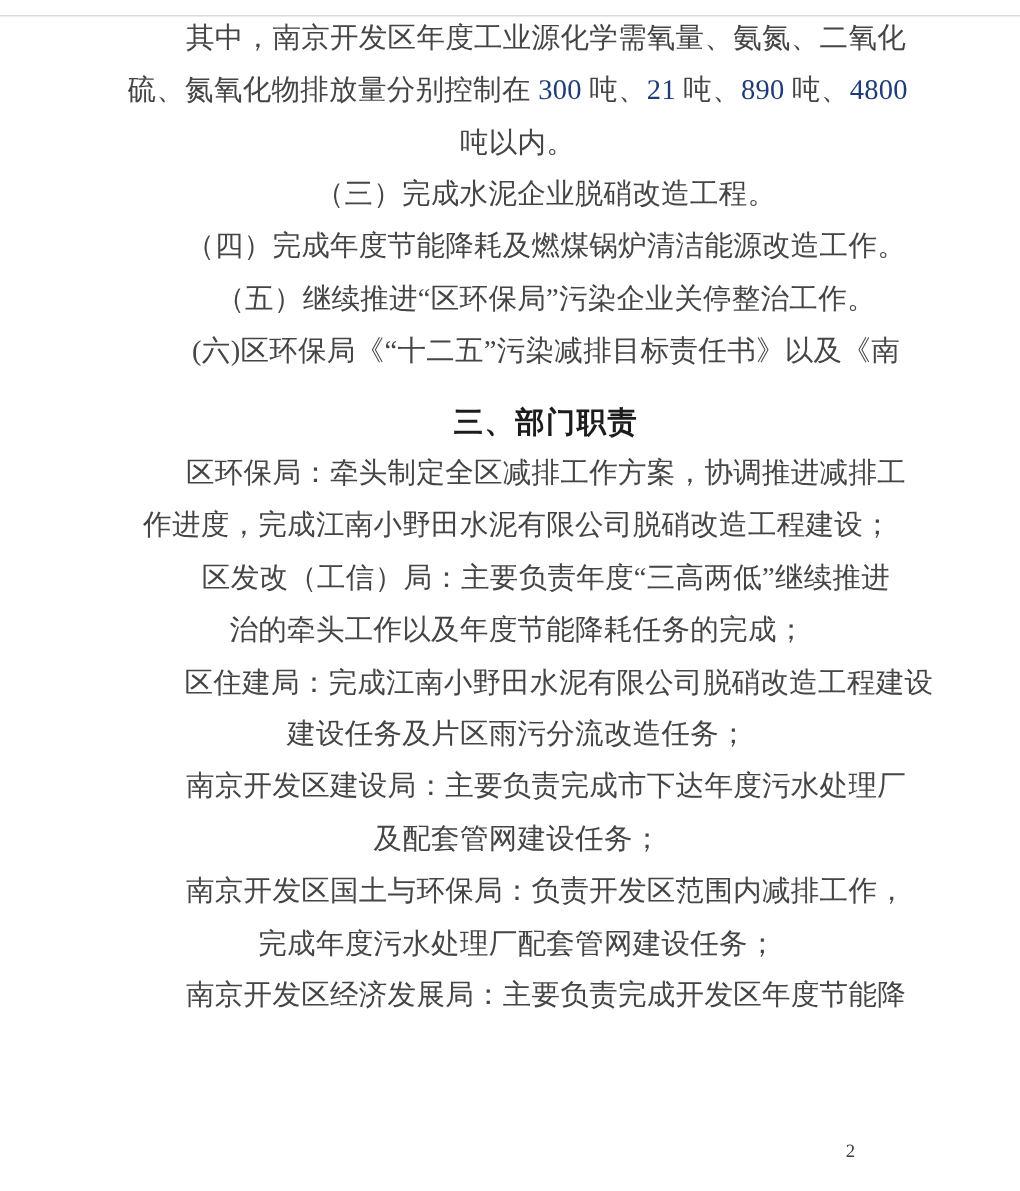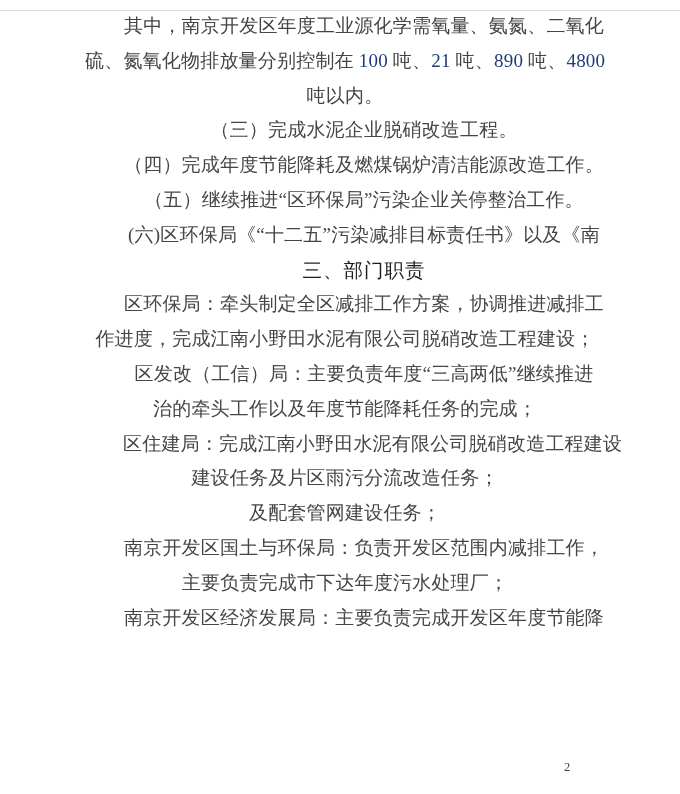--- a/index.html
+++ b/index.html
@@ -35,24 +35,25 @@
     font-size: 19px;
     color: var(--body-color, #454545);
     letter-spacing: 0.2px;
     white-space: nowrap;
   }
   .line.indent {
     padding-left: 38px;
   }
   .line.heading {
     font-family: "Liberation Sans", "DejaVu Sans", sans-serif;
-    font-weight: 400;
+    font-weight: 700;
     font-size: 19.5px;
     color: var(--heading-color, #1c1c1c);
     letter-spacing: 1px;
+    margin-top: 12px;
   }
   .num {
     color: var(--num-color, #1f3c78);
   }
   .page-number {
     position: absolute;
     left: 556px;
     top: 760px;
     width: 22px;
     text-align: center;
@@ -61,32 +62,33 @@
     font-family: "Liberation Serif", "DejaVu Serif", serif;
   }
 </style>
 </head>
 <body style="--body-color: #454545; --num-color: #1f3c78; --heading-color: #1c1c1c; --edge-color: #d9d9d9;">
 
 <div class="top-edge"></div>
 
 <div class="content" id="doc-content">
     <div class="line indent"><span class="txt">其中，南京开发区年度工业源化学需氧量、氨氮、二氧化</span></div>
-    <div class="line"><span class="txt">硫、氮氧化物排放量分别控制在 </span><span class="num">100</span><span class="txt"> 吨、</span><span class="num">21</span><span class="txt"> 吨、</span><span class="num">890</span><span class="txt"> 吨、</span><span class="num">4800</span></div>
+    <div class="line"><span class="txt">硫、氮氧化物排放量分别控制在 </span><span class="num">300</span><span class="txt"> 吨、</span><span class="num">21</span><span class="txt"> 吨、</span><span class="num">890</span><span class="txt"> 吨、</span><span class="num">4800</span></div>
     <div class="line"><span class="txt">吨以内。</span></div>
     <div class="line indent"><span class="txt">（三）完成水泥企业脱硝改造工程。</span></div>
     <div class="line indent"><span class="txt">（四）完成年度节能降耗及燃煤锅炉清洁能源改造工作。</span></div>
     <div class="line indent"><span class="txt">（五）继续推进“区环保局”污染企业关停整治工作。</span></div>
     <div class="line indent"><span class="txt">(六)区环保局《“十二五”污染减排目标责任书》以及《南</span></div>
     <div class="line indent heading"><span class="txt">三、部门职责</span></div>
     <div class="line indent"><span class="txt">区环保局：牵头制定全区减排工作方案，协调推进减排工</span></div>
     <div class="line"><span class="txt">作进度，完成江南小野田水泥有限公司脱硝改造工程建设；</span></div>
     <div class="line indent"><span class="txt">区发改（工信）局：主要负责年度“三高两低”继续推进</span></div>
     <div class="line"><span class="txt">治的牵头工作以及年度节能降耗任务的完成；</span></div>
     <div class="line indent"><span class="txt">区住建局：完成江南小野田水泥有限公司脱硝改造工程建设</span></div>
     <div class="line"><span class="txt">建设任务及片区雨污分流改造任务；</span></div>
+    <div class="line indent"><span class="txt">南京开发区建设局：主要负责完成市下达年度污水处理厂</span></div>
     <div class="line"><span class="txt">及配套管网建设任务；</span></div>
     <div class="line indent"><span class="txt">南京开发区国土与环保局：负责开发区范围内减排工作，</span></div>
-    <div class="line"><span class="txt">主要负责完成市下达年度污水处理厂；</span></div>
+    <div class="line"><span class="txt">完成年度污水处理厂配套管网建设任务；</span></div>
     <div class="line indent"><span class="txt">南京开发区经济发展局：主要负责完成开发区年度节能降</span></div>
   </div>
 
 <div class="page-number">2</div>
 
 </body></html>

